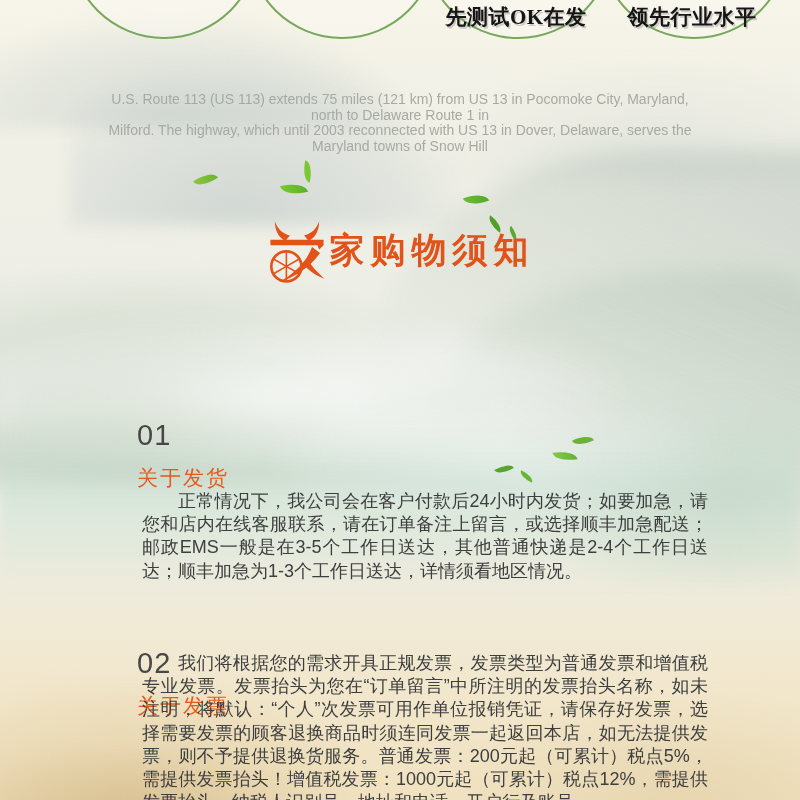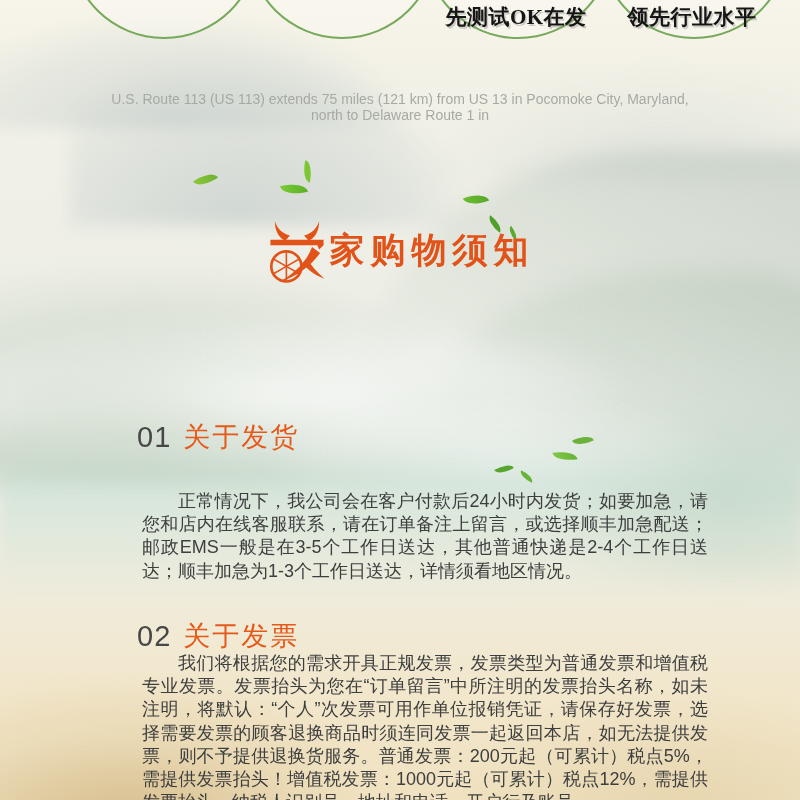--- a/index.html
+++ b/index.html
@@ -38,26 +38,26 @@
 
   
   .title{position:absolute;top:216px;left:0;width:800px;display:flex;justify-content:center;align-items:center;}
   .title-rest{font-size:35px;font-weight:bold;color:#e2531a;letter-spacing:6px;font-family:"Liberation Serif","DejaVu Serif",serif;line-height:70px;}
   .mai-glyph{margin-right:2px;position:relative;top:3px;}
 
   
   .leaf{position:absolute;border-radius:0 100% 0 100%;}
 
   
-  .sec-head{position:absolute;left:137px;display:flex;align-items:center;gap:12px;}
+  .sec-head{position:absolute;left:137px;display:flex;align-items:flex-start;gap:12px;flex-direction:column;}
   .sec-num{font-size:29px;color:#474747;letter-spacing:1px;}
-  .sec-title{font-size:27px;color:#e55a1b;font-weight:500;letter-spacing:2px;}
+  .sec-title{font-size:21px;color:#e55a1b;font-weight:500;letter-spacing:2px;}
   .sec-body{position:absolute;left:142px;width:566px;font-size:18px;line-height:23.2px;color:#3d3e3e;text-indent:2em;text-align:justify;}
   .head-1{top:419px;} .body-1{top:490px;}
-  .head-2{top:618px;} .body-2{top:652px;}
+  .head-2{top:647px;} .body-2{top:652px;}
 </style>
 </head>
 <body>
 
 <div class="page">
 
   <div class="bg m-topleft"></div>
   <div class="bg m-peak1"></div>
   <div class="bg m-topright"></div>
   <div class="bg m-right-ridge"></div>
@@ -76,20 +76,21 @@
 
   <div class="badge-circle" style="left:69px"></div>
   <div class="badge-circle" style="left:247px"></div>
   <div class="badge-circle" style="left:423px"></div>
   <div class="badge-circle" style="left:599px"></div>
   <span class="badge-label" style="left:516px">先测试OK在发</span>
   <span class="badge-label" style="left:692px">领先行业水平</span>
 
   <div class="intro">
     <div>U.S. Route 113 (US 113) extends 75 miles (121 km) from US 13 in Pocomoke City, Maryland, north to Delaware Route 1 in</div>
+    <div>Milford. The highway, which until 2003 reconnected with US 13 in Dover, Delaware, serves the Maryland towns of Snow Hill</div>
   </div>
 
   <div class="leaf" style="left:194px;top:174px;width:23px;height:11px;background:linear-gradient(90deg,#8cc63e,#6db32f);transform:rotate(-35deg)"></div>
   <div class="leaf" style="left:303px;top:161px;width:9px;height:21px;background:#7cc832;transform:rotate(12deg)"></div>
   <div class="leaf" style="left:281px;top:183px;width:26px;height:12px;background:linear-gradient(90deg,#79cb33,#5cb027);transform:rotate(-14deg)"></div>
   <div class="leaf" style="left:464px;top:194px;width:24px;height:11px;background:linear-gradient(90deg,#6cbd33,#55a828);transform:rotate(-20deg)"></div>
   <div class="leaf" style="left:486px;top:220px;width:18px;height:8px;background:#4f9f28;transform:rotate(38deg)"></div>
   <div class="leaf" style="left:506px;top:230px;width:14px;height:6px;background:#5aa930;transform:rotate(52deg)"></div>
 
   <div class="title">

